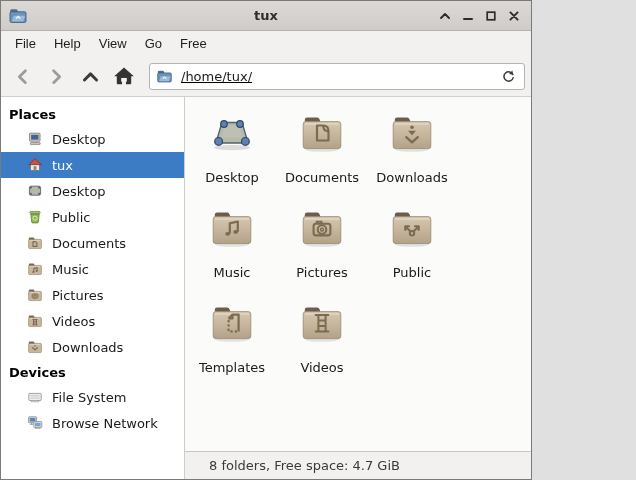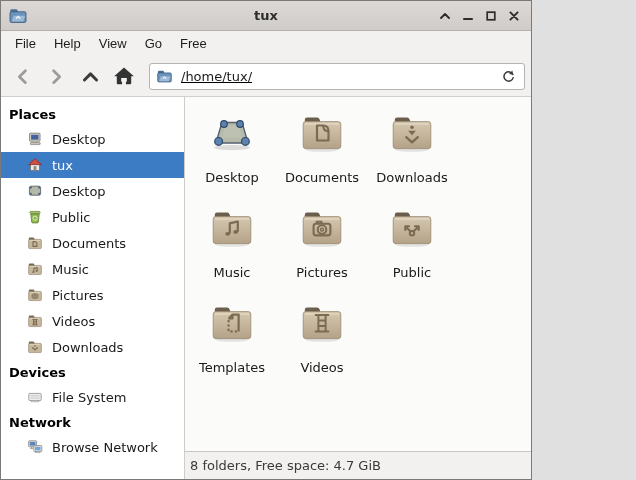--- a/index.html
+++ b/index.html
@@ -30,21 +30,21 @@
   .sidebar{width:184px;background:#ffffff;border-right:1px solid #cfcdcb;padding-top:5px;overflow:hidden;flex:0 0 184px;}
   .side-header{font-size:13px;font-weight:bold;color:#000;padding:5px 0 4px 8px;}
   .side-item{height:26px;display:flex;align-items:center;padding-left:26px;font-size:13px;color:#1a1a1a;}
   .side-item .si-icon{width:16px;height:16px;margin-right:9px;flex:0 0 16px;display:flex;}
   .side-item.selected{background:#3b7cc4;color:#ffffff;}
 
   .content{flex:1;display:flex;flex-direction:column;min-width:0;background:#fbfbfa;}
   .iconview{flex:1;padding:4px 0 0 2px;display:flex;flex-wrap:wrap;align-content:flex-start;}
   .file-cell{width:90px;height:95px;padding-top:8px;display:flex;flex-direction:column;align-items:center;}
   .file-label{font-size:13px;color:#1a1a1a;margin-top:13px;white-space:nowrap;}
-  .statusbar{height:28px;flex:0 0 28px;background:#f2f1ef;border-top:1px solid #c9c7c5;display:flex;align-items:center;padding-left:5px;font-size:13px;color:#3a3a3a;}
+  .statusbar{height:28px;flex:0 0 28px;background:#f2f1ef;border-top:1px solid #c9c7c5;display:flex;align-items:center;padding-left:24px;font-size:13px;color:#3a3a3a;}
 </style>
 </head>
 <body>
 
 <svg width="0" height="0" style="position:absolute" aria-hidden="true">
   <defs>
     <linearGradient id="fgrad" x1="0" y1="0" x2="0" y2="1">
       <stop offset="0" stop-color="#d5c8b0"></stop>
         <stop offset="1" stop-color="#b4a287"></stop>
     </linearGradient>
@@ -281,21 +281,20 @@
       <div class="side-header">Devices</div>
       <div class="side-item">
         <span class="si-icon">
             <svg width="16" height="16" viewBox="0 0 16 16">
               <use href="#sym-drive16"></use>
             </svg>
           </span>
         <span>File System</span>
       </div>
 
-      <div class="side-header">Network</div>
       <div class="side-item">
         <span class="si-icon">
             <svg width="16" height="16" viewBox="0 0 16 16">
               <use href="#sym-network16"></use>
             </svg>
           </span>
         <span>Browse Network</span>
       </div>
     </div>
 

